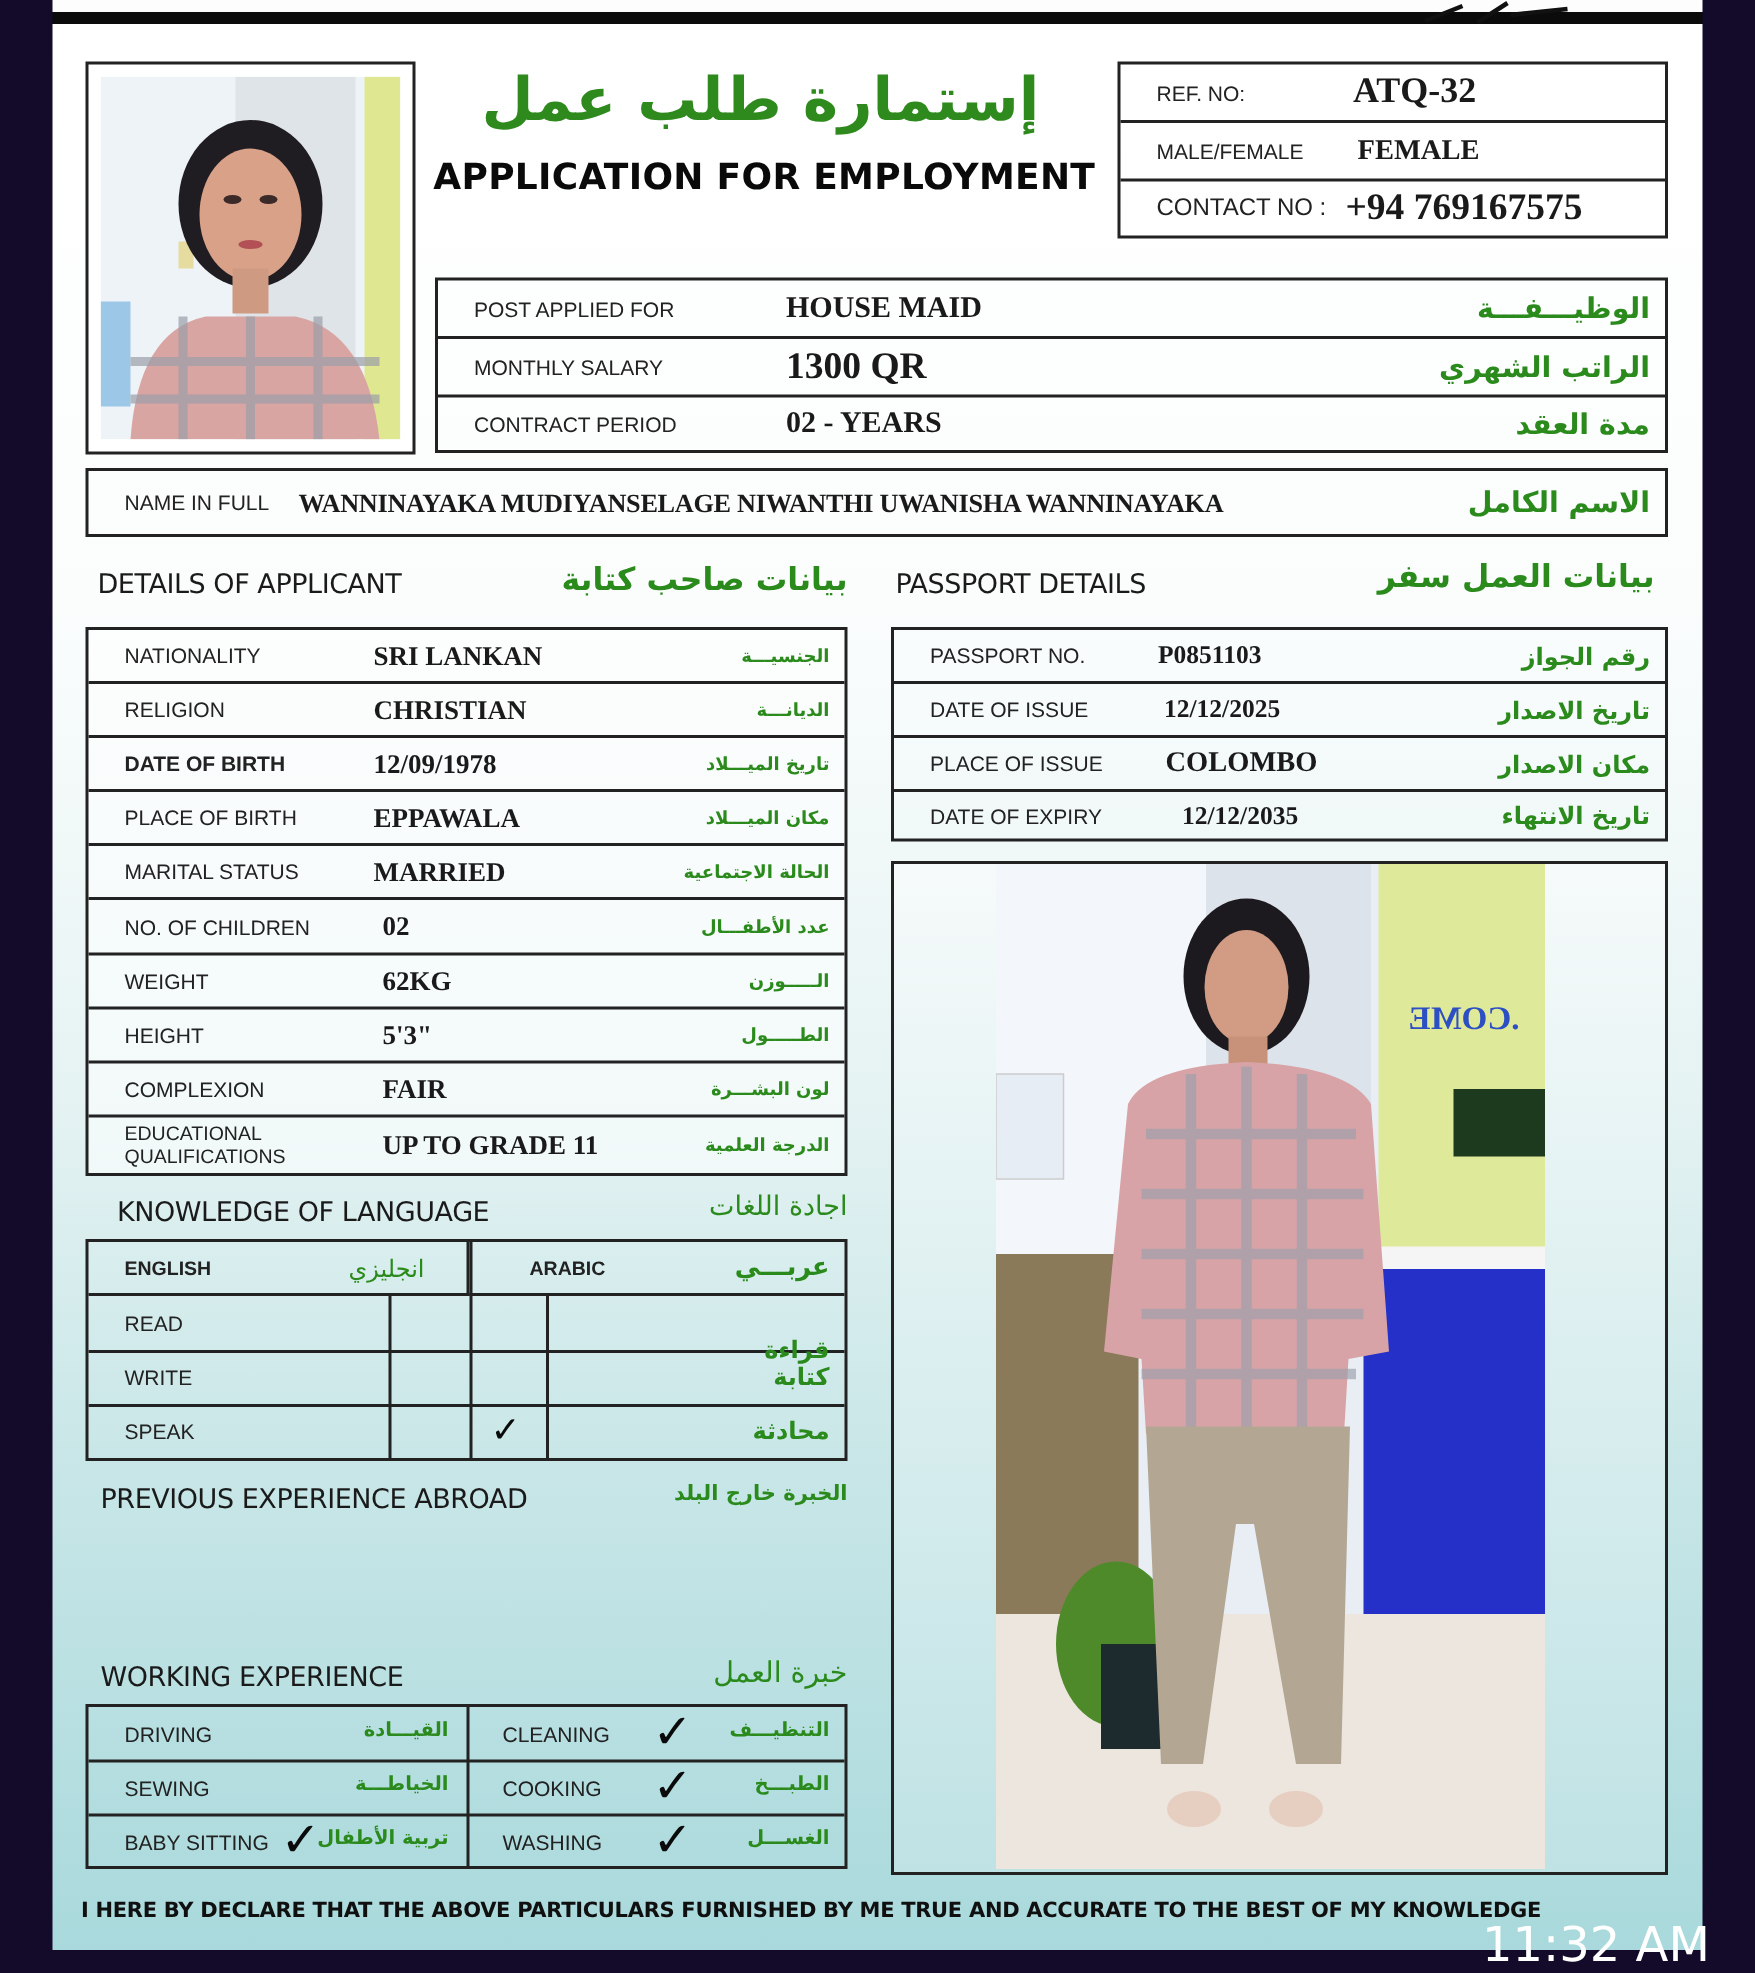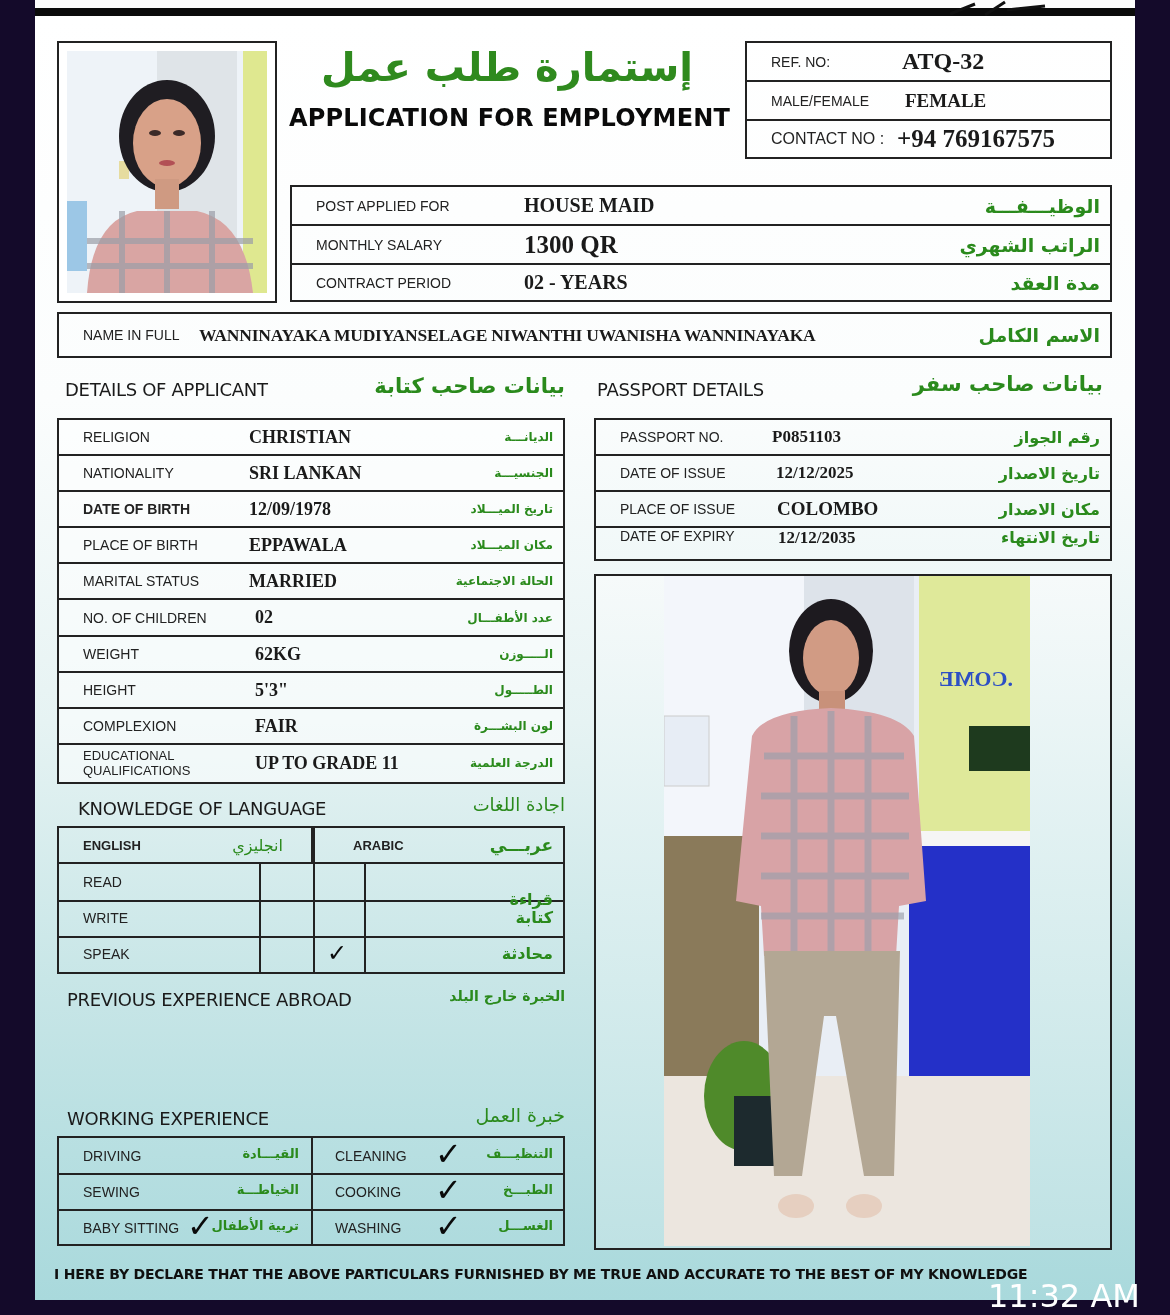--- a/index.html
+++ b/index.html
@@ -104,32 +104,32 @@
 
   <div class="box" style="left:22px; top:296px; width:1055px; height:46px; display:flex; align-items:center;">
     <span class="lbl" style="width:140px; font-size:14px;">NAME IN FULL</span>
     <span class="val" style="flex:1; font-size:17.5px; letter-spacing:-0.2px;">WANNINAYAKA MUDIYANSELAGE NIWANTHI UWANISHA WANNINAYAKA</span>
     <span class="ar" style="font-size:19px;">الاسم الكامل</span>
   </div>
 
   <div class="abs sec-title" style="left:30px; top:363px;">DETAILS OF APPLICANT</div>
   <div class="abs sec-ar" style="left:300px; top:358px; width:230px; text-align:right;">بيانات صاحب كتابة</div>
   <div class="abs sec-title" style="left:562px; top:363px;">PASSPORT DETAILS</div>
-  <div class="abs sec-ar" style="left:850px; top:356px; width:218px; text-align:right;">بيانات صاحب سفر</div>
+  <div class="abs sec-ar" style="left:850px; top:356px; width:218px; text-align:right;">بيانات العمل سفر</div>
 
   <div class="box" style="left:22px; top:402px; width:508px; height:366px; background:rgba(255,255,255,0.55);">
+    <div class="row-box" style="height:36px;">
+      <span class="lbl" style="width:190px;">NATIONALITY</span>
+      <span class="val" style="flex:1;">SRI LANKAN</span>
+      <span class="ar" style="font-size:12px;">الجنسيـــة</span>
+    </div>
     <div class="row-box" style="height:36px;">
       <span class="lbl" style="width:190px;">RELIGION</span>
       <span class="val" style="flex:1;">CHRISTIAN</span>
       <span class="ar" style="font-size:12px;">الديانـــة</span>
-    </div>
-    <div class="row-box" style="height:36px;">
-      <span class="lbl" style="width:190px;">NATIONALITY</span>
-      <span class="val" style="flex:1;">SRI LANKAN</span>
-      <span class="ar" style="font-size:12px;">الجنسيـــة</span>
     </div>
     <div class="row-box" style="height:36px;">
       <span class="lbl" style="width:190px;font-weight:bold;">DATE OF BIRTH</span>
       <span class="val" style="flex:1;">12/09/1978</span>
       <span class="ar" style="font-size:12px;">تاريخ الميـــلاد</span>
     </div>
     <div class="row-box" style="height:36px;">
       <span class="lbl" style="width:190px;">PLACE OF BIRTH</span>
       <span class="val" style="flex:1;">EPPAWALA</span>
       <span class="ar" style="font-size:12px;">مكان الميـــلاد</span>
@@ -175,21 +175,21 @@
     <div class="row-box" style="height:36px;">
       <span class="lbl" style="width:180px;">DATE OF ISSUE</span>
       <span class="val" style="flex:1; font-size:17px;">12/12/2025</span>
       <span class="ar" style="font-size:16px;">تاريخ الاصدار</span>
     </div>
     <div class="row-box" style="height:36px;">
       <span class="lbl" style="width:181px;">PLACE OF ISSUE</span>
       <span class="val" style="flex:1; font-size:19px;">COLOMBO</span>
       <span class="ar" style="font-size:16px;">مكان الاصدار</span>
     </div>
-    <div style="display:flex; align-items:flex-start; height:31px;">
+    <div style="display:flex; align-items:center; height:31px;gap:10px;">
       <span class="lbl" style="width:182px;">DATE OF EXPIRY</span>
       <span class="val" style="flex:1; font-size:17px;">12/12/2035</span>
       <span class="ar" style="font-size:16px;">تاريخ الانتهاء</span>
     </div>
   </div>
 
   <div class="box" style="left:559px; top:558px; width:518px; height:676px; background:linear-gradient(180deg,#f6fafa,#d5eced 60%,#bfe2e4);">
     <svg class="abs" style="left:68px; top:0px;" width="366" height="670" viewBox="0 0 366 670">
       <rect width="366" height="670" fill="#e9eef5"></rect>
       <rect x="0" y="0" width="140" height="260" fill="#f3f6fb"></rect>

